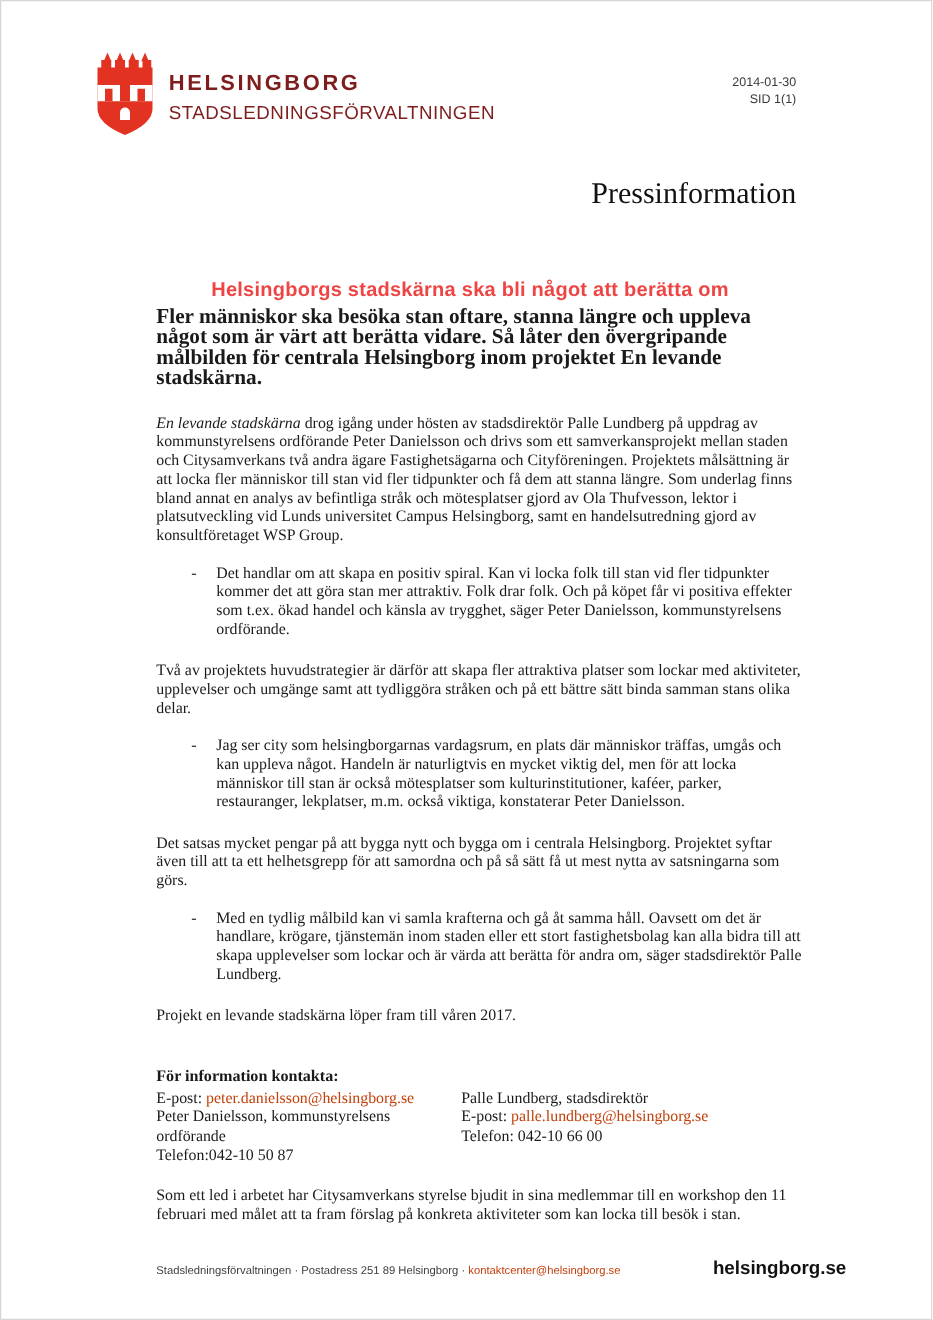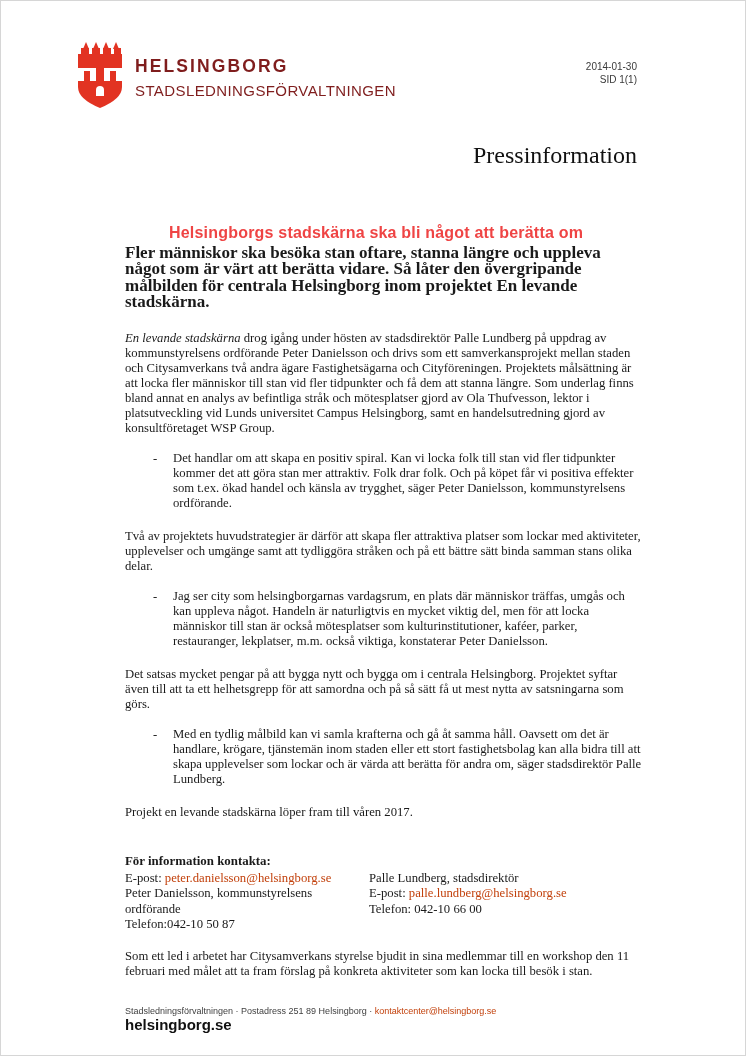--- a/index.html
+++ b/index.html
@@ -53,21 +53,20 @@
   .contact-col.left { width: 244px; flex: none; }
   .link { color: #c2410c; cursor: pointer; }
 
   .closing { margin-top: 16px; }
 
   
   .footer {
     position: absolute; left: 124px; right: 68px; top: 1005px;
     display: flex; justify-content: space-between; align-items: baseline;
     font-family: "Liberation Sans", sans-serif;
-    flex-direction: column;
   }
   .footer-left { font-size: 9px; color: #3f3f3f; }
   .footer-right { font-size: 15px; font-weight: bold; color: #111; }
 </style>
 </head>
 <body>
 
 <div class="page">
 
   <div class="letterhead">

